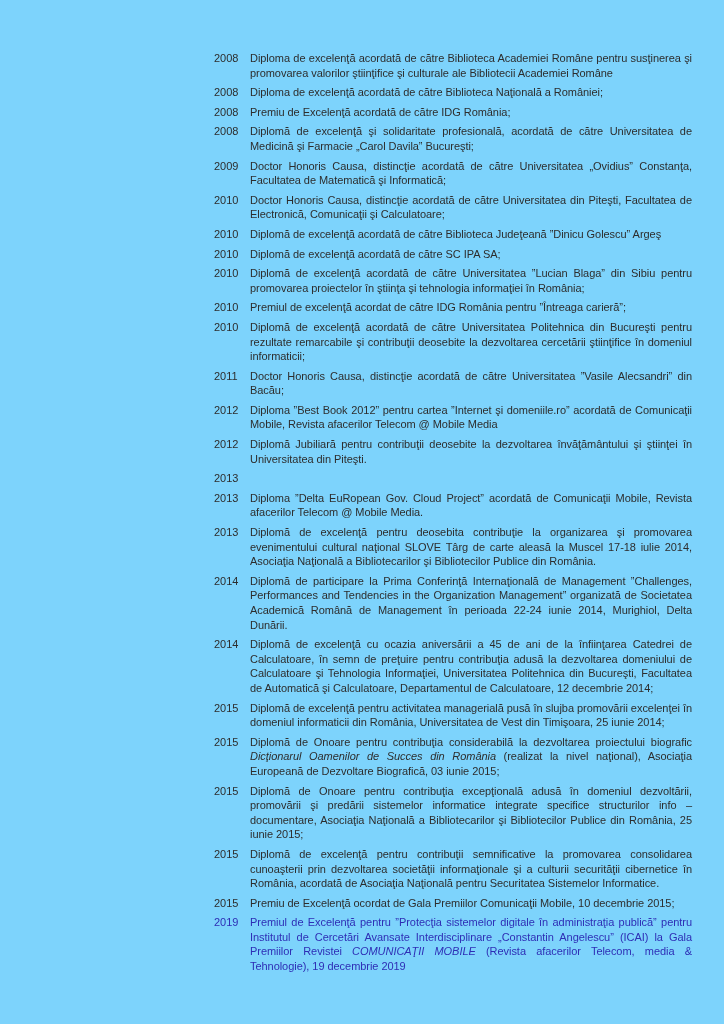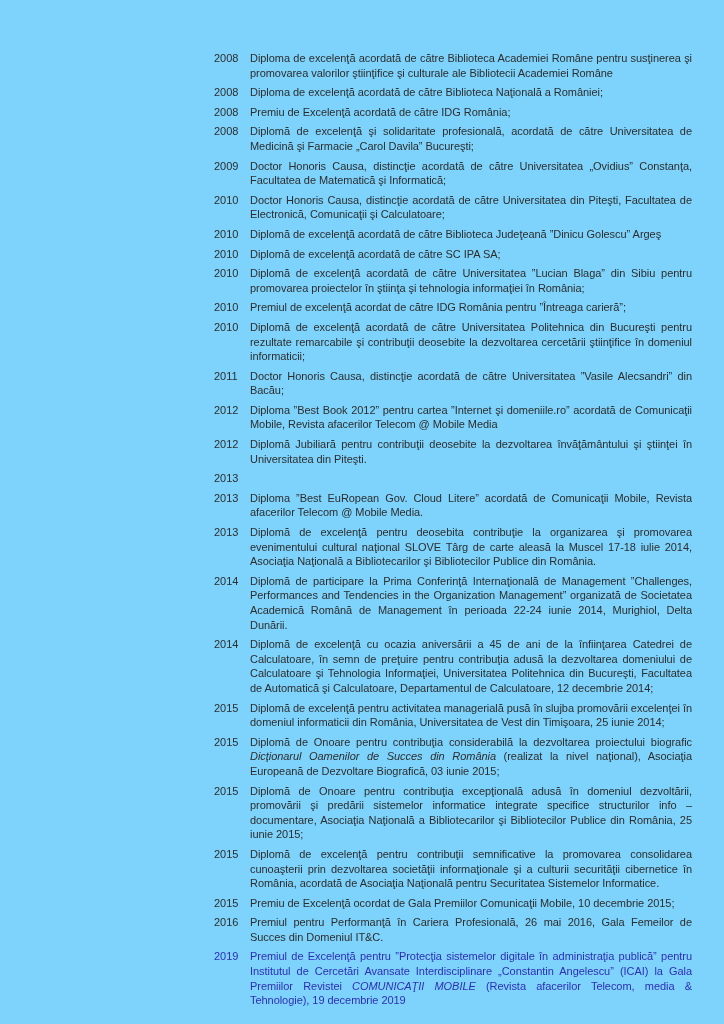--- a/index.html
+++ b/index.html
@@ -103,21 +103,21 @@
       <div class="entry">
         <span class="year">2012</span>
         <div class="text"><span>Diplomă Jubiliară pentru contribuţii deosebite la dezvoltarea învăţământului şi ştiinţei în Universitatea din Piteşti.</span></div>
       </div>
       <div class="entry">
         <span class="year">2013</span>
         <div class="text"><br></div>
       </div>
       <div class="entry">
         <span class="year">2013</span>
-        <div class="text"><span>Diploma ”Best EuRopean Gov. Cloud Litere” acordată de Comunicaţii Mobile, Revista afacerilor Telecom @ Mobile Media.</span></div>
+        <div class="text"><span>Diploma ”Delta EuRopean Gov. Cloud Project” acordată de Comunicaţii Mobile, Revista afacerilor Telecom @ Mobile Media.</span></div>
       </div>
       <div class="entry">
         <span class="year">2013</span>
         <div class="text"><span>Diplomă de excelenţă pentru deosebita contribuţie la organizarea şi promovarea evenimentului cultural naţional SLOVE Târg de carte aleasă la Muscel 17-18 iulie 2014, Asociaţia Naţională a Bibliotecarilor şi Bibliotecilor Publice din România.</span></div>
       </div>
       <div class="entry">
         <span class="year">2014</span>
         <div class="text"><span>Diplomă de participare la Prima Conferinţă Internaţională de Management ”Challenges, Performances and Tendencies in the Organization Management” organizată de Societatea Academică Română de Management în perioada 22-24 iunie 2014, Murighiol, Delta Dunării.</span></div>
       </div>
       <div class="entry">
@@ -137,22 +137,18 @@
         <div class="text"><span>Diplomă de Onoare pentru contribuţia excepţională adusă în domeniul dezvoltării, promovării şi predării sistemelor informatice integrate specifice structurilor info – documentare, Asociaţia Naţională a Bibliotecarilor şi Bibliotecilor Publice din România, 25 iunie 2015;</span></div>
       </div>
       <div class="entry">
         <span class="year">2015</span>
         <div class="text"><span>Diplomă de excelenţă pentru contribuţii semnificative la promovarea consolidarea cunoaşterii prin dezvoltarea societăţii informaţionale şi a culturii securităţii cibernetice în România, acordată de Asociaţia Naţională pentru Securitatea Sistemelor Informatice.</span></div>
       </div>
       <div class="entry">
         <span class="year">2015</span>
         <div class="text"><span>Premiu de Excelenţă ocordat de Gala Premiilor Comunicaţii Mobile, 10 decembrie 2015;</span></div>
       </div>
-      <div class="entry">
-        <span class="year">2016</span>
-        <div class="text"><span>Premiul pentru Performanţă în Cariera Profesională, 26 mai 2016, Gala Femeilor de Succes din Domeniul IT&amp;C.</span></div>
-      </div>
       <div class="entry highlight">
         <span class="year">2019</span>
         <div class="text"><span>Premiul de Excelenţă pentru ”Protecţia sistemelor digitale în administraţia publică” pentru Institutul de Cercetări Avansate Interdisciplinare „Constantin Angelescu” (ICAI) la Gala Premiilor Revistei </span><span class="italic">COMUNICAŢII MOBILE</span><span> (Revista afacerilor Telecom, media &amp; Tehnologie), 19 decembrie 2019</span></div>
       </div>
     </div>
 </div>
 
 </body></html>

